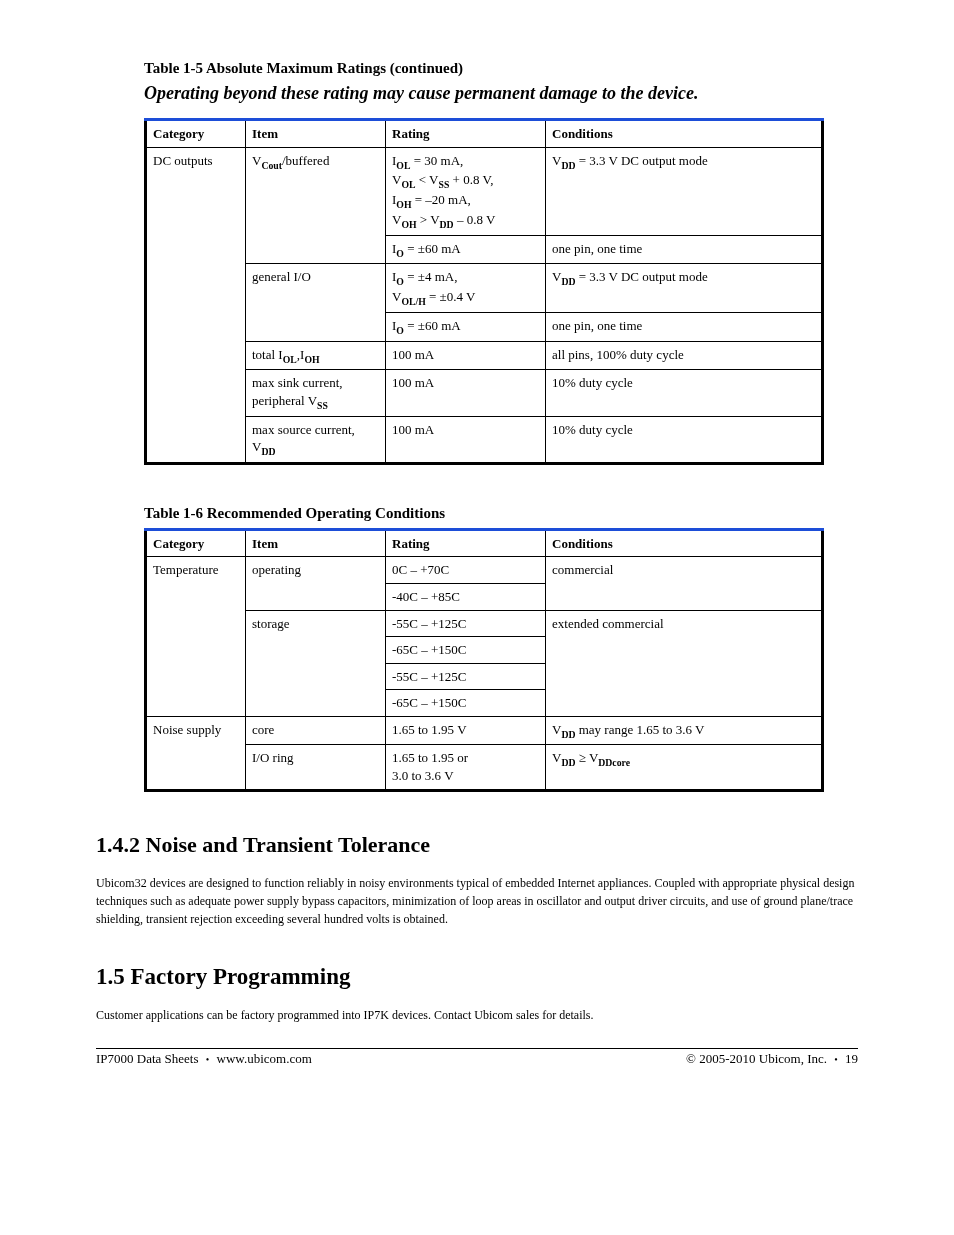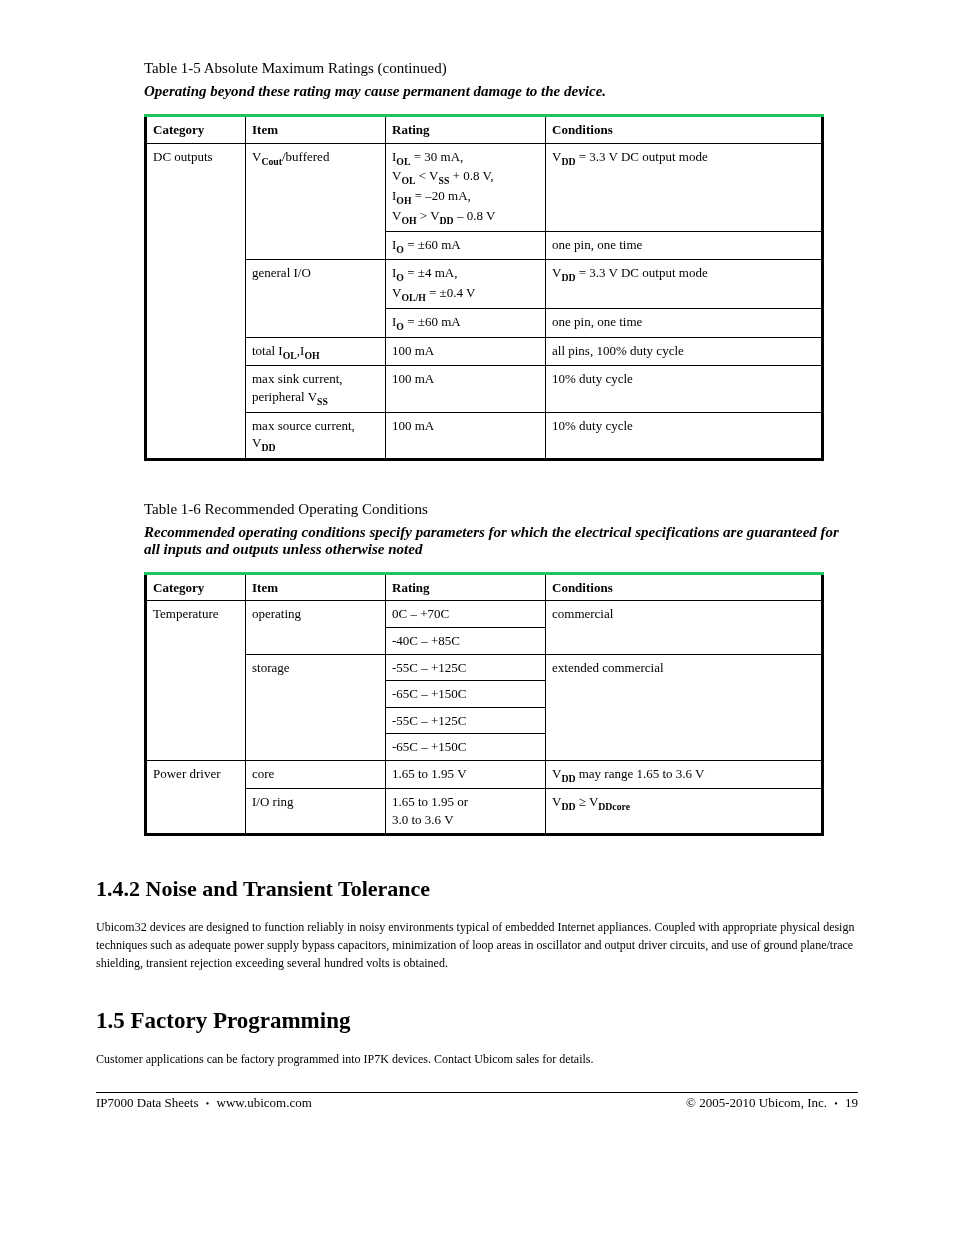--- a/index.html
+++ b/index.html
@@ -10,45 +10,45 @@
     font-family: "Times New Roman", Times, serif;
     color: #000000;
     width: 954px;
   }
   .page {
     width: 954px;
     padding: 60px 96px 40px 96px;
     position: relative;
   }
   .heading {
-    font-weight: normal;
+    font-weight: bold;
     font-size: 15px;
     margin: 0 0 6px 48px;
   }
   .subheading-italic {
     font-style: italic;
     font-weight: bold;
-    font-size: 15px;
+    font-size: 18px;
     margin: 4px 0 14px 48px;
   }
   table.spec {
     border-collapse: collapse;
     width: 680px;
     margin-left: 48px;
     font-size: 13px;
   }
   table.spec th, table.spec td {
     border: 1px solid #000;
     padding: 4px 6px;
     text-align: left;
     vertical-align: top;
     line-height: 1.35;
   }
   table.spec thead tr {
-    border-top: 3px solid #22c55e;
+    border-top: 3px solid #1d4ed8;
   }
   table.spec thead th {
     font-weight: bold;
     font-size: 13px;
   }
   table.spec {
     border: 3px solid #000;
   }
   table.spec tbody tr:first-child td {
     border-top: 1px solid #ef4444;
@@ -146,21 +146,20 @@
         <td>max source current,<br>V<sub>DD</sub></td>
         <td>100 mA</td>
         <td>10% duty cycle</td>
       </tr>
     </tbody>
   </table>
 
   <div style="height:40px"></div>
 
   <div class="heading">Table 1-6 Recommended Operating Conditions</div>
-  <div class="subheading-italic">Recommended operating conditions specify parameters for which the electrical specifications are guaranteed for all inputs and outputs unless otherwise noted</div>
 
   <table class="spec">
     <thead>
       <tr>
         <th class="col-cat">Category</th>
         <th class="col-item">Item</th>
         <th class="col-rating">Rating</th>
         <th class="col-cond">Conditions</th>
       </tr>
     </thead>
@@ -185,21 +184,21 @@
         <td>-65C – +150C</td>
       </tr>
       <tr>
         <td>-55C – +125C</td>
       </tr>
       <tr>
         <td>-65C – +150C</td>
       </tr>
 
       <tr>
-        <td rowspan="2">Power driver</td>
+        <td rowspan="2">Noise supply</td>
         <td>core</td>
         <td>1.65 to 1.95 V</td>
         <td>V<sub>DD</sub> may range 1.65 to 3.6 V</td>
       </tr>
 
       <tr>
         <td>I/O ring</td>
         <td>1.65 to 1.95 or<br>3.0 to 3.6 V</td>
         <td>V<sub>DD</sub> ≥ V<sub>DDcore</sub></td>
       </tr>

